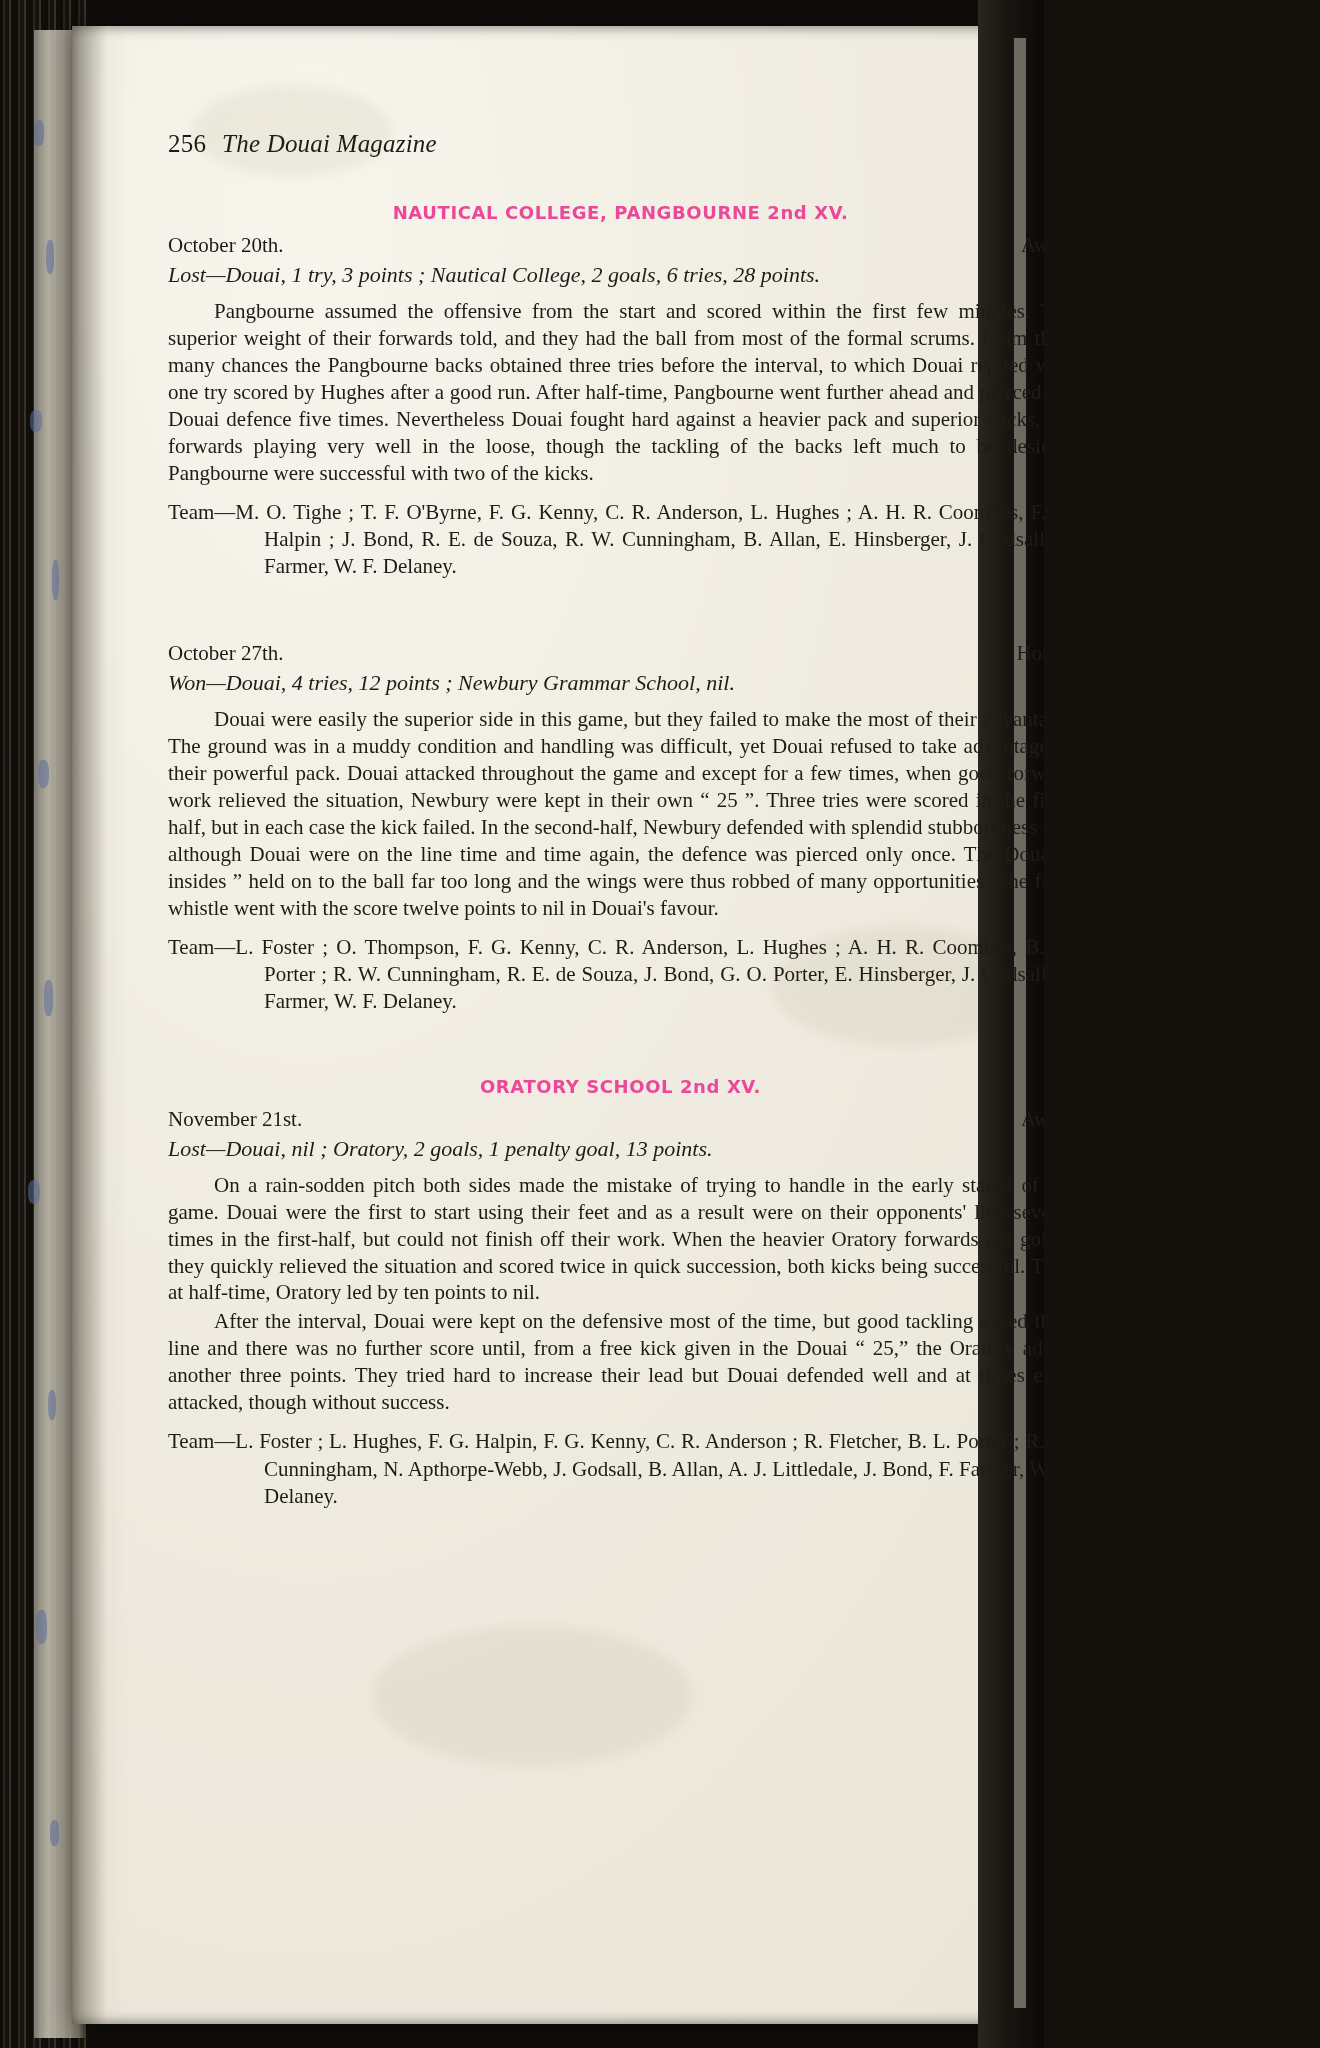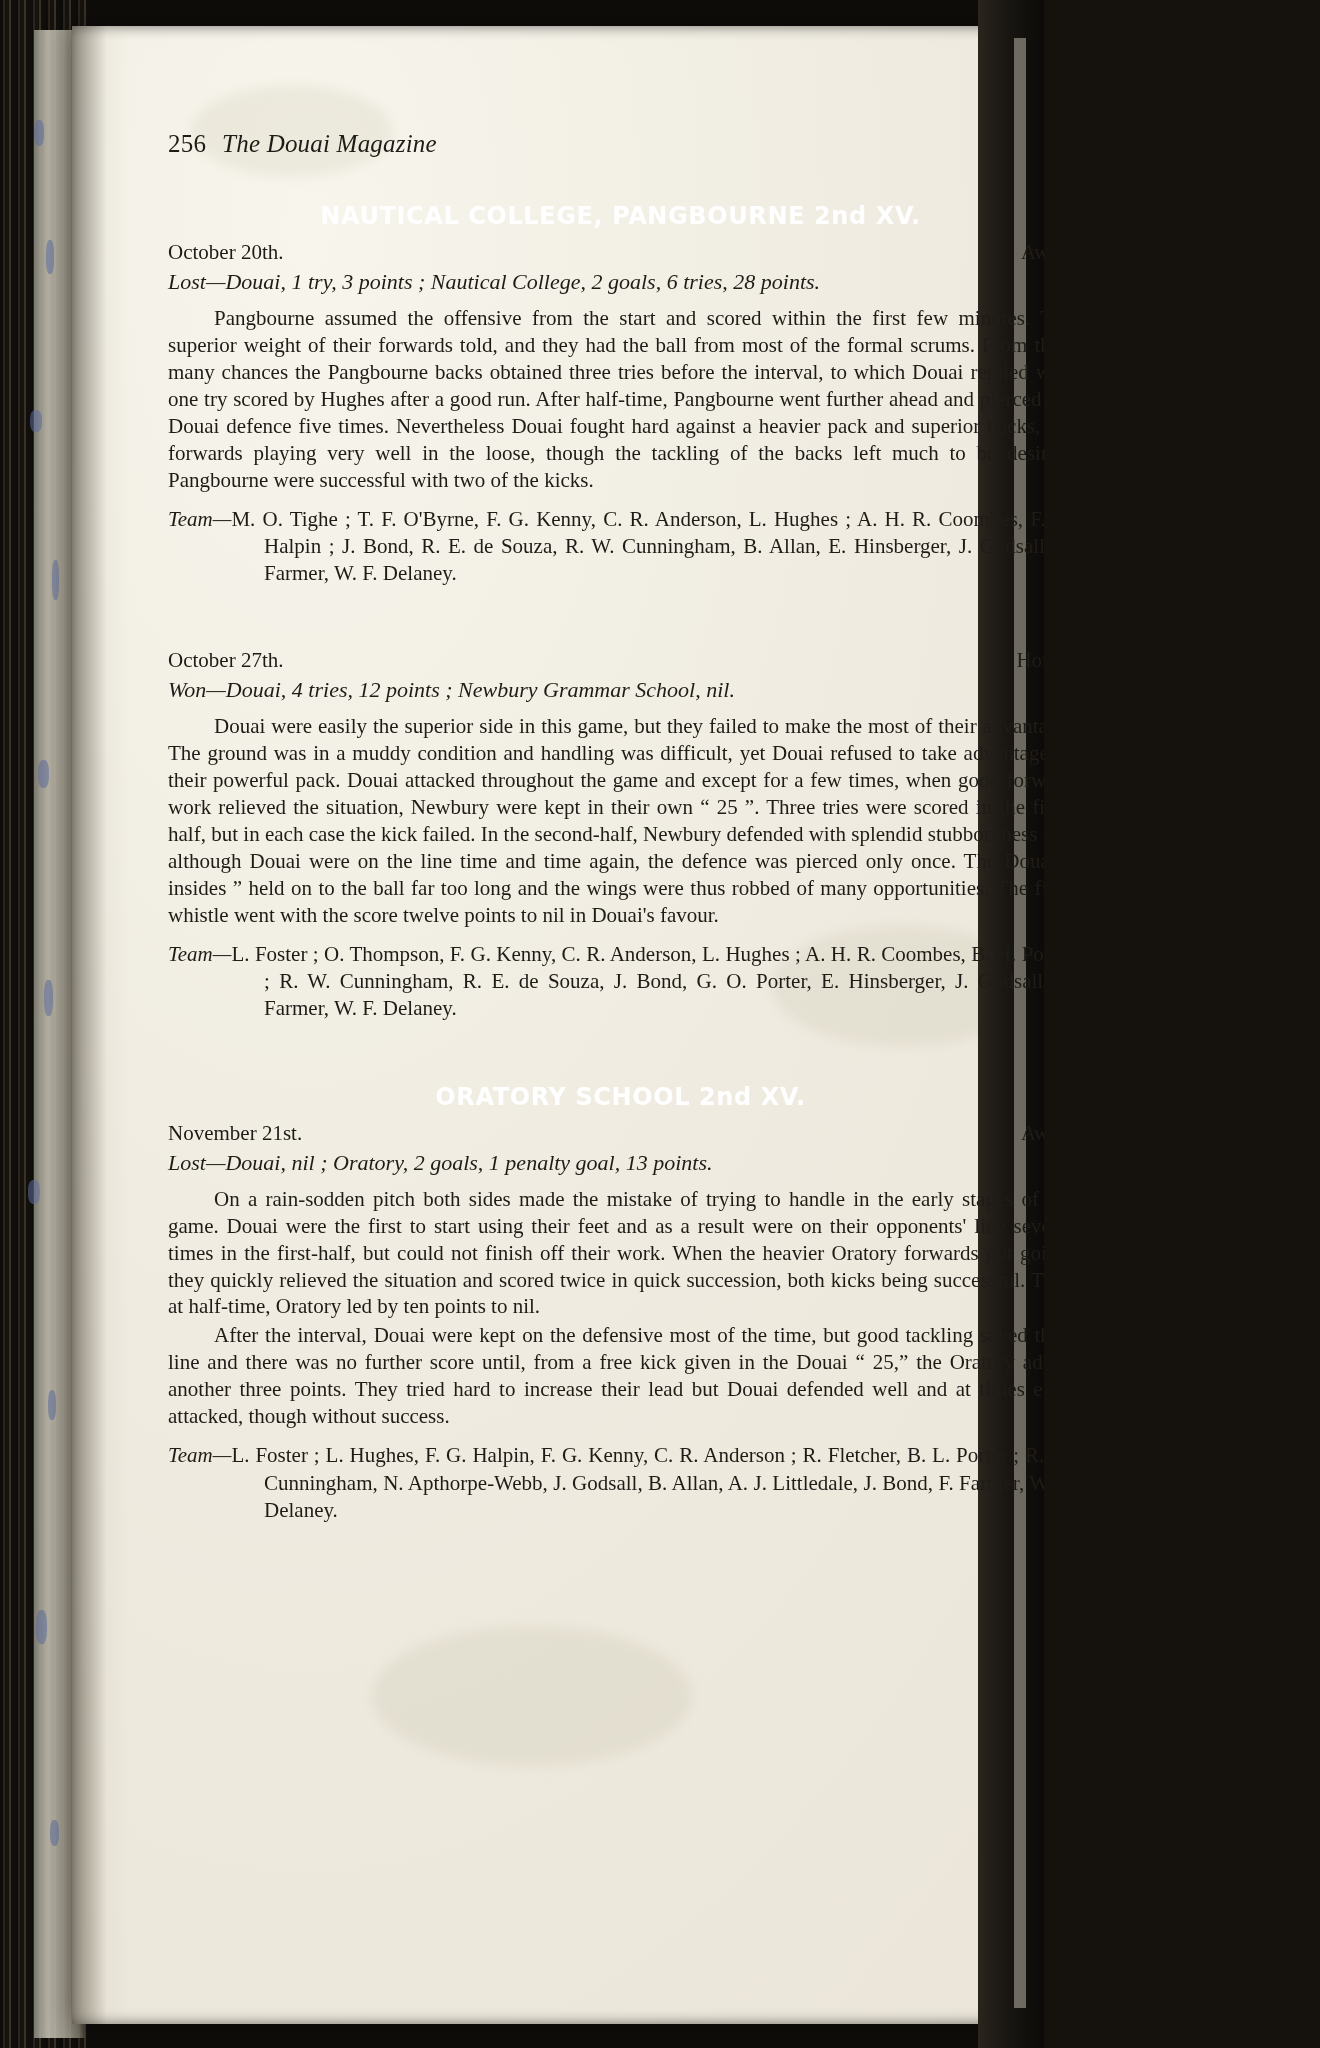--- a/index.html
+++ b/index.html
@@ -114,24 +114,24 @@
   }
   .head-title {
     font-style: italic;
     font-size: 25px;
   }
   .match { margin-bottom: 30px; }
   .match-title {
     text-align: center;
     font-family: "DejaVu Sans", sans-serif;
     font-weight: bold;
-    font-size: 24px;
+    font-size: 18px;
     letter-spacing: .6px;
     margin: 0 0 10px 0;
-    color: #ffffff;
+    color: #ec4899;
   }
   .meta-row {
     display: flex;
     justify-content: space-between;
     align-items: baseline;
     font-size: 21px;
     margin-bottom: 4px;
   }
   .result-line {
     font-style: italic;
@@ -146,21 +146,20 @@
     text-indent: 46px;
     hyphens: none;
   }
   .team {
     font-size: 21px;
     line-height: 1.30;
     margin-top: 12px;
     text-align: justify;
   }
   .team-label {
-    font-style: italic;
   }
   .team-names {
     display: block;
     padding-left: 96px;
     text-indent: -96px;
   }
   .spacer-md { height: 30px; }
   
   .blotch {
     position: absolute;

